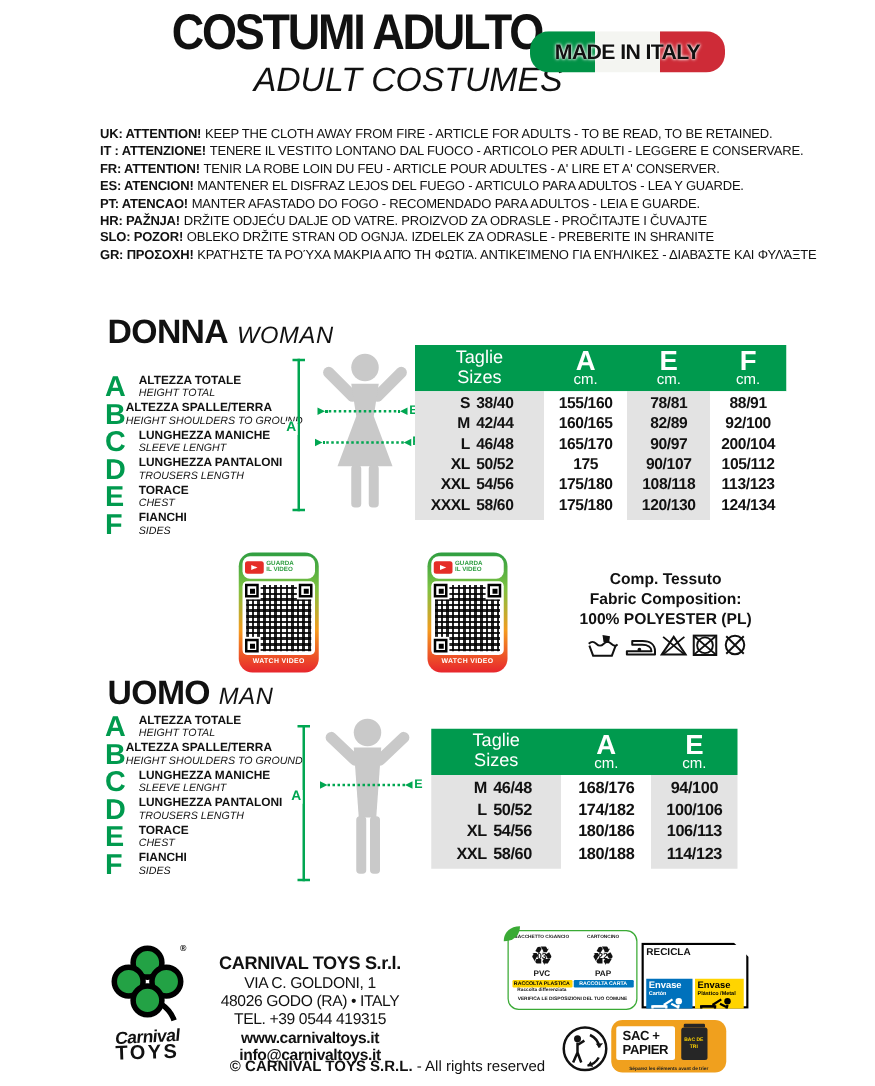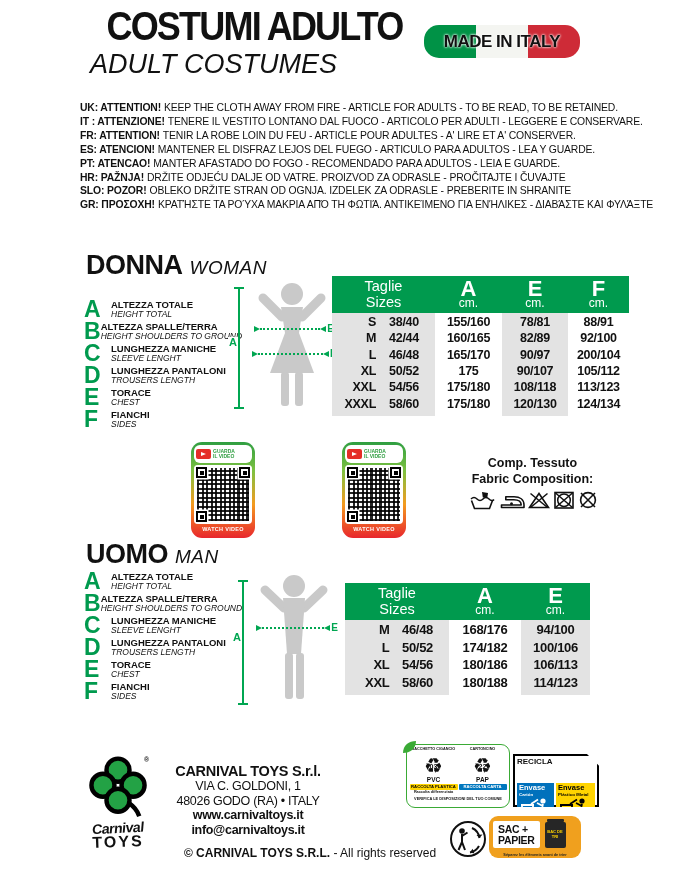--- a/index.html
+++ b/index.html
@@ -1,19 +1,19 @@
 <!DOCTYPE html>
 <html><head>
 <meta charset="utf-8">
 <style>
   html,body{margin:0;padding:0;background:#fff;}
   .page{position:relative;width:700px;height:869px;background:#fff;overflow:hidden;
         font-family:"Liberation Sans", sans-serif;color:#111;}
   
-  .title-block{position:absolute;left:90px;top:4px;width:360px;text-align:left;}
+  .title-block{position:absolute;left:90px;top:4px;width:360px;text-align:right;}
   .title{font-size:40px;font-weight:800;letter-spacing:-2px;transform:scaleX(.9);display:inline-block;white-space:nowrap;}
   .subtitle{font-size:27px;font-style:italic;font-weight:500;letter-spacing:0;margin-top:0;white-space:nowrap;}
   .miy{position:absolute;left:424px;top:25px;width:156px;height:33px;border-radius:15px;overflow:hidden;display:flex;}
   .miy i{flex:1;}
   .miy .g{background:#009246}.miy .w{background:#f4f5f1}.miy .r{background:#ce2b37}
   .miy span{position:absolute;inset:0;display:flex;align-items:center;justify-content:center;
             font-size:17px;font-weight:800;letter-spacing:-.5px;color:#111;
             text-shadow:0 0 2px #fff,0 0 3px #fff;}
   
   .warnings{position:absolute;left:80px;top:101px;width:570px;font-size:10.4px;letter-spacing:-.15px;}
@@ -51,21 +51,21 @@
   .tbody{padding:1px 0 4px;}
   .trow{display:grid;align-items:center;font-weight:bold;letter-spacing:-.3px;}
   .dt .thead,.dt .trow{grid-template-columns:103px 67px 66px 61px;}
   .dt .tbody{background:linear-gradient(90deg,#e3e3e3 0 103px,#fff 103px 170px,#e3e3e3 170px 236px,#fff 236px 297px);}
   .dt .trow{height:16.3px;font-size:12.5px;}
   .mt .thead,.mt .trow{grid-template-columns:104px 72px 69px;}
   .mt .tbody{background:linear-gradient(90deg,#e3e3e3 0 104px,#fff 104px 176px,#e3e3e3 176px 245px);}
   .mt .trow{height:17.5px;font-size:13px;}
   .cell-size{display:flex;justify-content:center;}
   .cell-size b{flex:0 0 36px;text-align:right;padding-right:5px;}
-  .cell-size span{flex:0 0 46px;text-align:center;font-weight:bold;}
+  .cell-size span{flex:0 0 46px;text-align:left;font-weight:bold;}
   
   .qrbadge{position:absolute;width:64px;height:96px;border-radius:11px;box-sizing:border-box;padding:3px;
            background:linear-gradient(180deg,#2f9e41 0%,#7ec242 30%,#f49b1f 65%,#e8262d 100%);
            display:flex;flex-direction:column;}
   .qrtop{background:#fff;border-radius:6px;height:16px;display:flex;align-items:center;gap:2px;padding:1px 2px;}
   .play{width:15px;height:10px;background:#e52d27;border-radius:2px;position:relative;flex:none;}
   .play::after{content:'';position:absolute;left:5px;top:2.5px;border-left:5px solid #fff;border-top:2.5px solid transparent;border-bottom:2.5px solid transparent;}
   .qrtop .txt span{display:block;color:#2f9e41;font-size:5px;font-weight:bold;line-height:5.5px;letter-spacing:0;}
   .qrmid{flex:1;background:#fff;border-radius:4px;margin-top:2px;position:relative;overflow:hidden;}
   .noise{position:absolute;inset:3px;
@@ -332,20 +332,21 @@
         <i class="fd tl"></i>
         <i class="fd tr"></i>
         <i class="fd bl"></i>
       </div>
     <div class="qrwatch">WATCH VIDEO</div>
   </div>
 
   <div class="fabric">
     <div class="l">Comp. Tessuto</div>
     <div class="l">Fabric Composition:</div>
+    <div class="l">100% POLYESTER (PL)</div>
     <div class="careicons">
       <svg width="28" height="20" viewBox="0 0 28 20">
         <path d="M3 9 C5 7 7 7 9 9 C11 11 13 11 15 9 C17 7 19 7 21 9 C23 11 25 11 26 9.5" fill="none" stroke="#111" stroke-width="1.5"></path>
         <path d="M3.5 10.5 L6.5 18.5 H21.5 L24.5 10.5" fill="none" stroke="#111" stroke-width="1.6"></path>
         <path d="M14 2 L20 3 L19.2 8.3 L14.8 7.5 Z" fill="#111"></path>
       </svg>
       <svg width="26" height="20" viewBox="0 0 26 20">
         <path d="M2.5 17.5 H25 V15 C25 9.6 20.8 6.8 15 6.8 H6.8 V9.8 H14.8 C19.4 9.8 22.2 11.9 22.2 15 H2.5 Z" fill="none" stroke="#111" stroke-width="1.6" stroke-linejoin="round"></path>
         <circle cx="12.5" cy="13.7" r="1.5" fill="#111"></circle>
       </svg>
@@ -496,20 +497,21 @@
     </svg>
     <span class="reg">®</span>
     <span class="lt1">Carnival</span>
     <span class="lt2">TOYS</span>
   </div>
 
   <div class="company">
     <div class="nm">CARNIVAL TOYS S.r.l.</div>
     <div class="ln">VIA C. GOLDONI, 1</div>
     <div class="ln">48026 GODO (RA) • ITALY</div>
+    <div class="ln">TEL. +39 0544 419315</div>
     <div class="bd">www.carnivaltoys.it</div>
     <div class="bd">info@carnivaltoys.it</div>
   </div>
 
   <div class="ecobox">
     <svg class="ecoleaf" width="16" height="16" viewBox="0 0 16 16">
       <path d="M2 14 C2 6 8 2 15 2 C15 10 9 14 2 14 Z" fill="#3aaa35"></path>
     </svg>
     <div class="eco-cols">
       <div class="eco-col">

